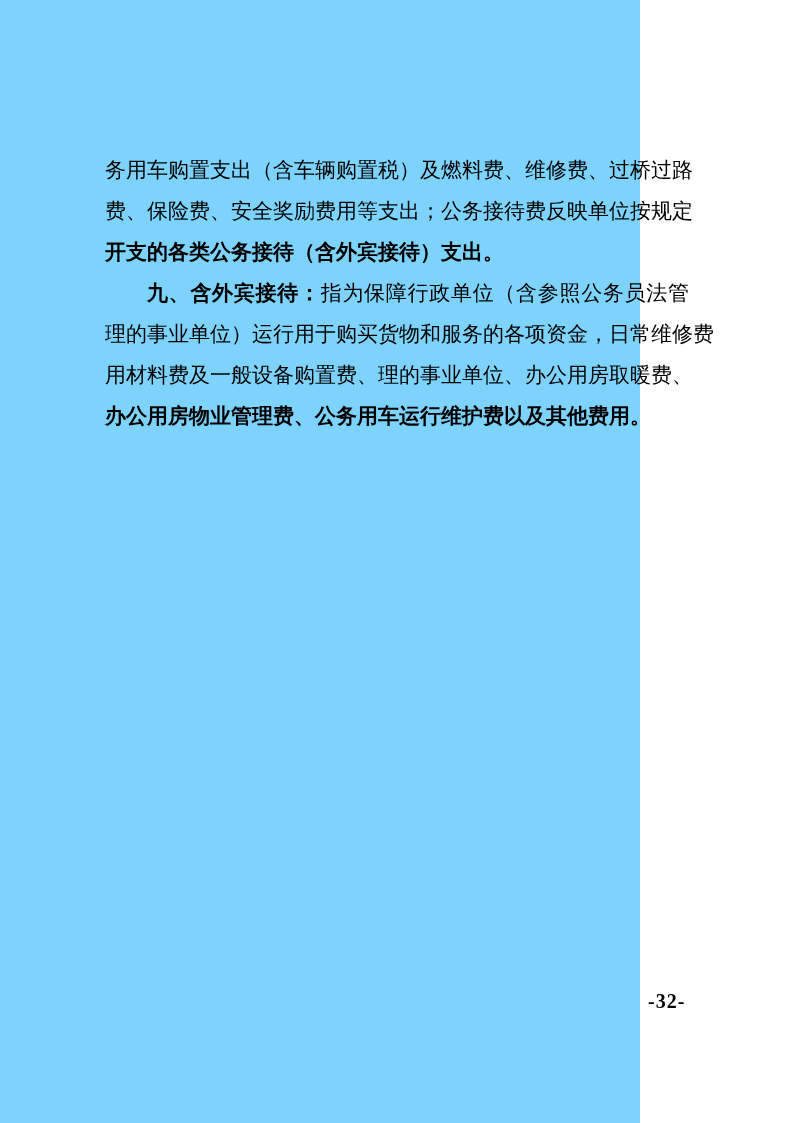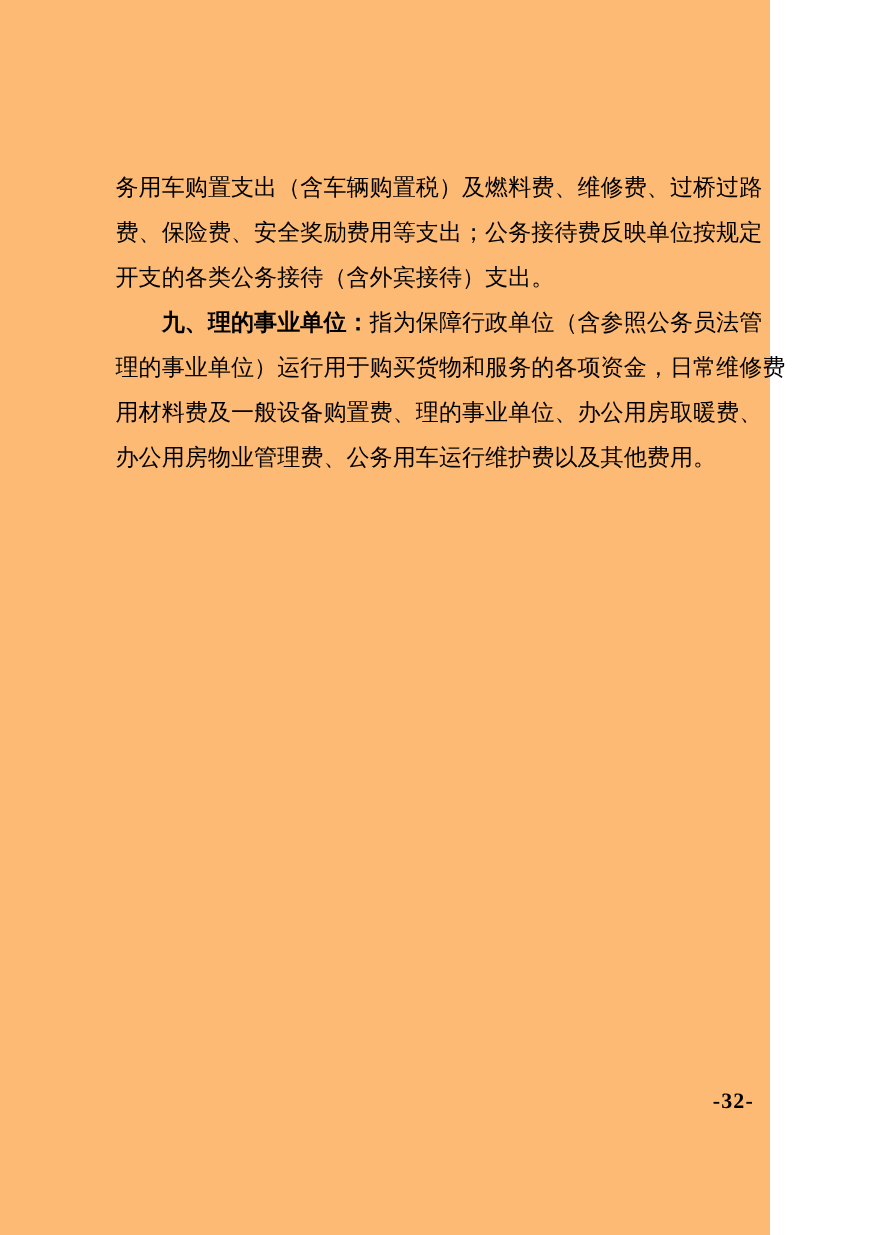--- a/index.html
+++ b/index.html
@@ -11,42 +11,43 @@
     width: 794px;
     height: 1123px;
     position: relative;
     font-family: "Liberation Serif", "DejaVu Serif", serif;
     color: #000000;
     overflow: hidden;
   }
   .page {
     position: absolute;
     left: 0; top: 0;
-    width: 700px;
+    width: 640px;
     height: 1123px;
-    background: #fdba74;
+    background: #7dd3fc;
   }
   .content {
     position: absolute;
     left: 105px;
     top: 150px;
     width: 584px;
   }
   .line {
     font-size: 21px;
     line-height: 41px;
     height: 41px;
     text-align: justify;
     text-align-last: justify;
     white-space: nowrap;
     letter-spacing: 0px;
   }
   .line.para-end {
     text-align: center;
     text-align-last: left;
+    font-weight: bold;
   }
   .line.indent {
     padding-left: 42px;
   }
   .bold-heading {
     font-weight: bold;
   }
   .page-number {
     position: absolute;
     left: 648px;
@@ -66,21 +67,21 @@
   <div class="content">
 
     <div class="paragraph">
       <div class="line">务用车购置支出（含车辆购置税）及燃料费、维修费、过桥过路</div>
       <div class="line">费、保险费、安全奖励费用等支出；公务接待费反映单位按规定</div>
       <div class="line para-end">开支的各类公务接待（含外宾接待）支出。</div>
     </div>
 
     <div class="paragraph">
       <div class="line indent">
-        <span class="bold-heading">九、理的事业单位：</span><span>指为保障行政单位（含参照公务员法管</span>
+        <span class="bold-heading">九、含外宾接待：</span><span>指为保障行政单位（含参照公务员法管</span>
       </div>
       <div class="line">理的事业单位）运行用于购买货物和服务的各项资金，日常维修费</div>
       <div class="line">用材料费及一般设备购置费、理的事业单位、办公用房取暖费、</div>
       <div class="line para-end">办公用房物业管理费、公务用车运行维护费以及其他费用。</div>
     </div>
 
   </div>
 
   <div class="page-number">-32-</div>
 

